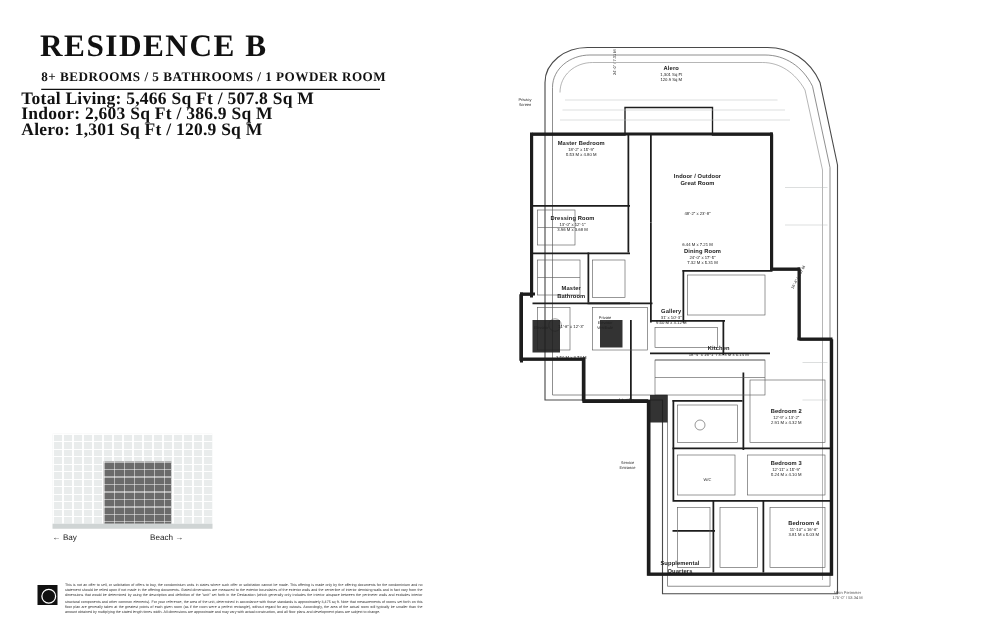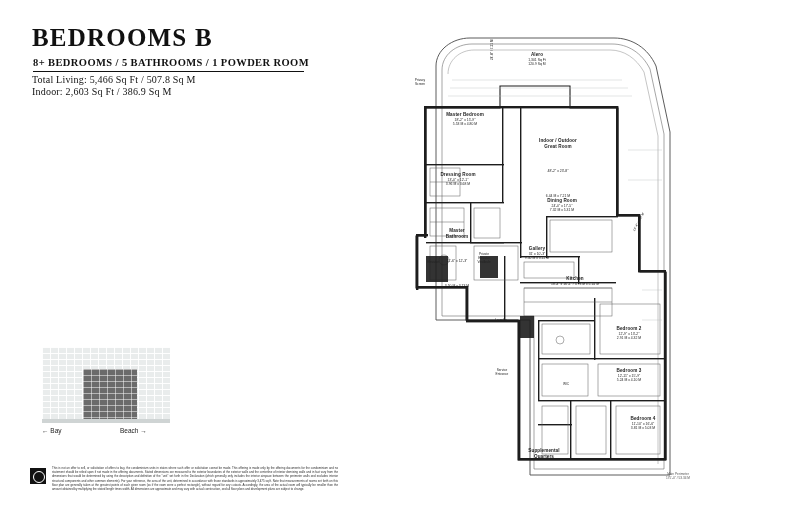--- a/index.html
+++ b/index.html
@@ -21,22 +21,22 @@
     color:#111;
   }
   .subtitle{
     position:absolute;left:33px;top:57px;
     font-size:10.5px;font-weight:bold;letter-spacing:.4px;color:#111;
   }
   .rule{
     position:absolute;left:33px;top:71px;width:271px;height:1px;background:#111;
   }
   .areas{
-    position:absolute;left:32px;top:74px;
-    font-size:10px;font-weight:normal;line-height:12.4px;letter-spacing:.2px;color:#111;
+    position:absolute;left:17px;top:74px;
+    font-size:14px;font-weight:bold;line-height:12.4px;letter-spacing:.2px;color:#111;
   }
 
   
   .elev{position:absolute;left:42px;top:347px;width:128px;height:84px;}
   .elev .body{position:absolute;left:0;top:0;width:128px;height:72px;background:#e9ecec;}
   .elev .grid{
     position:absolute;left:0;top:0;width:128px;height:72px;
     background-image:
       repeating-linear-gradient(to right, rgba(255,255,255,.95) 0 1px, transparent 1px 8px),
       repeating-linear-gradient(to bottom, rgba(255,255,255,.95) 0 1px, transparent 1px 6px);
@@ -92,26 +92,27 @@
     position:absolute;font-family:"Liberation Sans",sans-serif;
     font-size:3.2px;color:#222;
     transform-origin:left top;
   }
 </style>
 </head>
 <body>
 
 <div class="page">
 
-  <div class="title">BEDROOMS B</div>
+  <div class="title">RESIDENCE B</div>
   <div class="subtitle">8+ BEDROOMS / 5 BATHROOMS / 1 POWDER ROOM</div>
   <div class="rule"></div>
   <div class="areas">
     <div>Total Living: 5,466 Sq Ft / 507.8 Sq M</div>
     <div>Indoor: 2,603 Sq Ft / 386.9 Sq M</div>
+    <div>Alero: 1,301 Sq Ft / 120.9 Sq M</div>
   </div>
 
   <div class="elev">
     <div class="body"></div>
     <div class="grid"></div>
     <div class="dark"></div>
     <div class="darkgrid"></div>
     <div class="base"></div>
     <div class="lbl l">← Bay</div>
     <div class="lbl r">Beach →</div>

